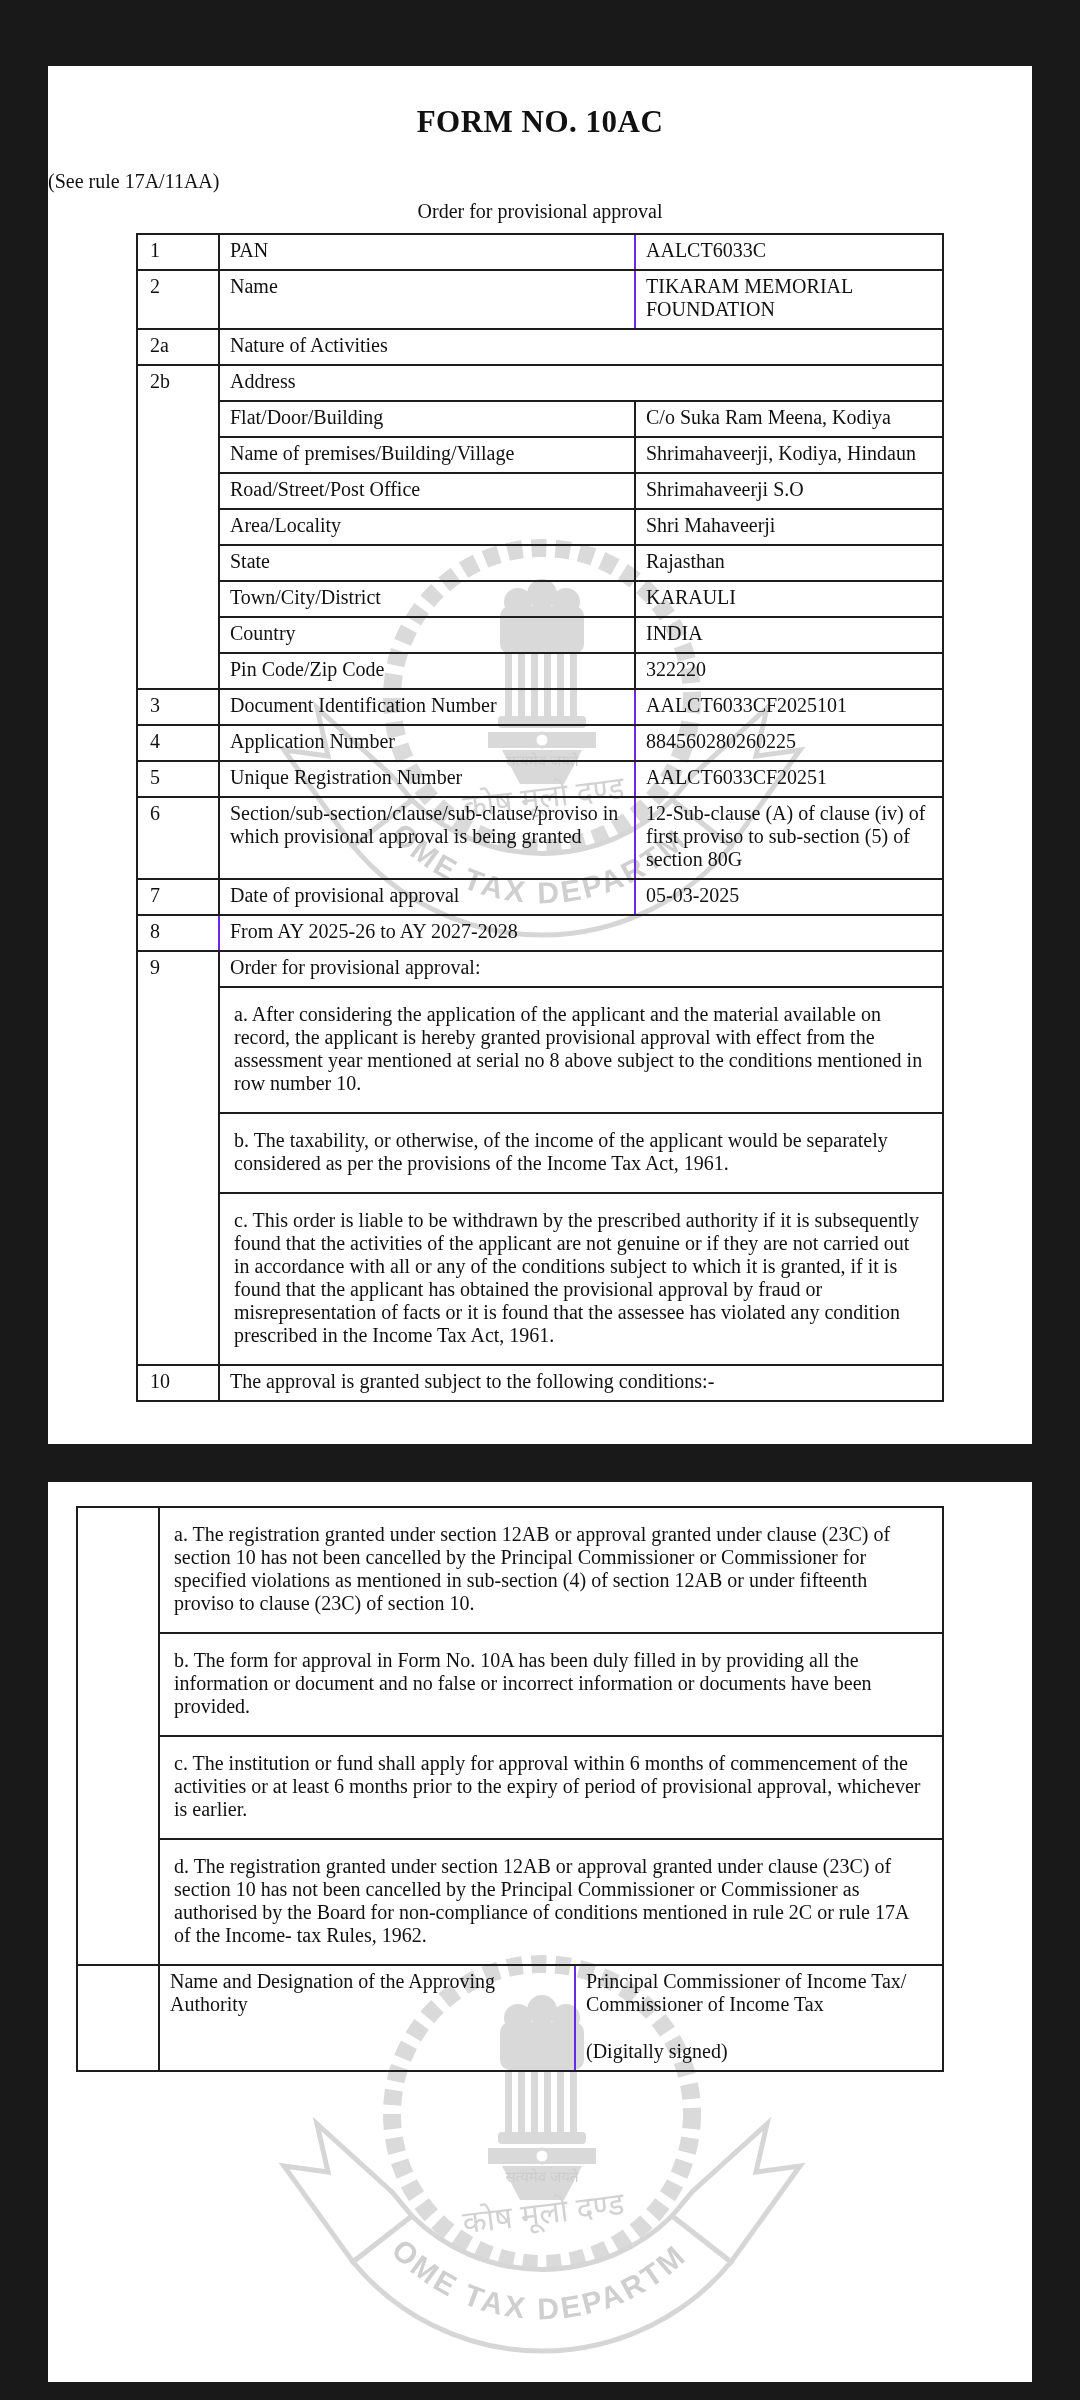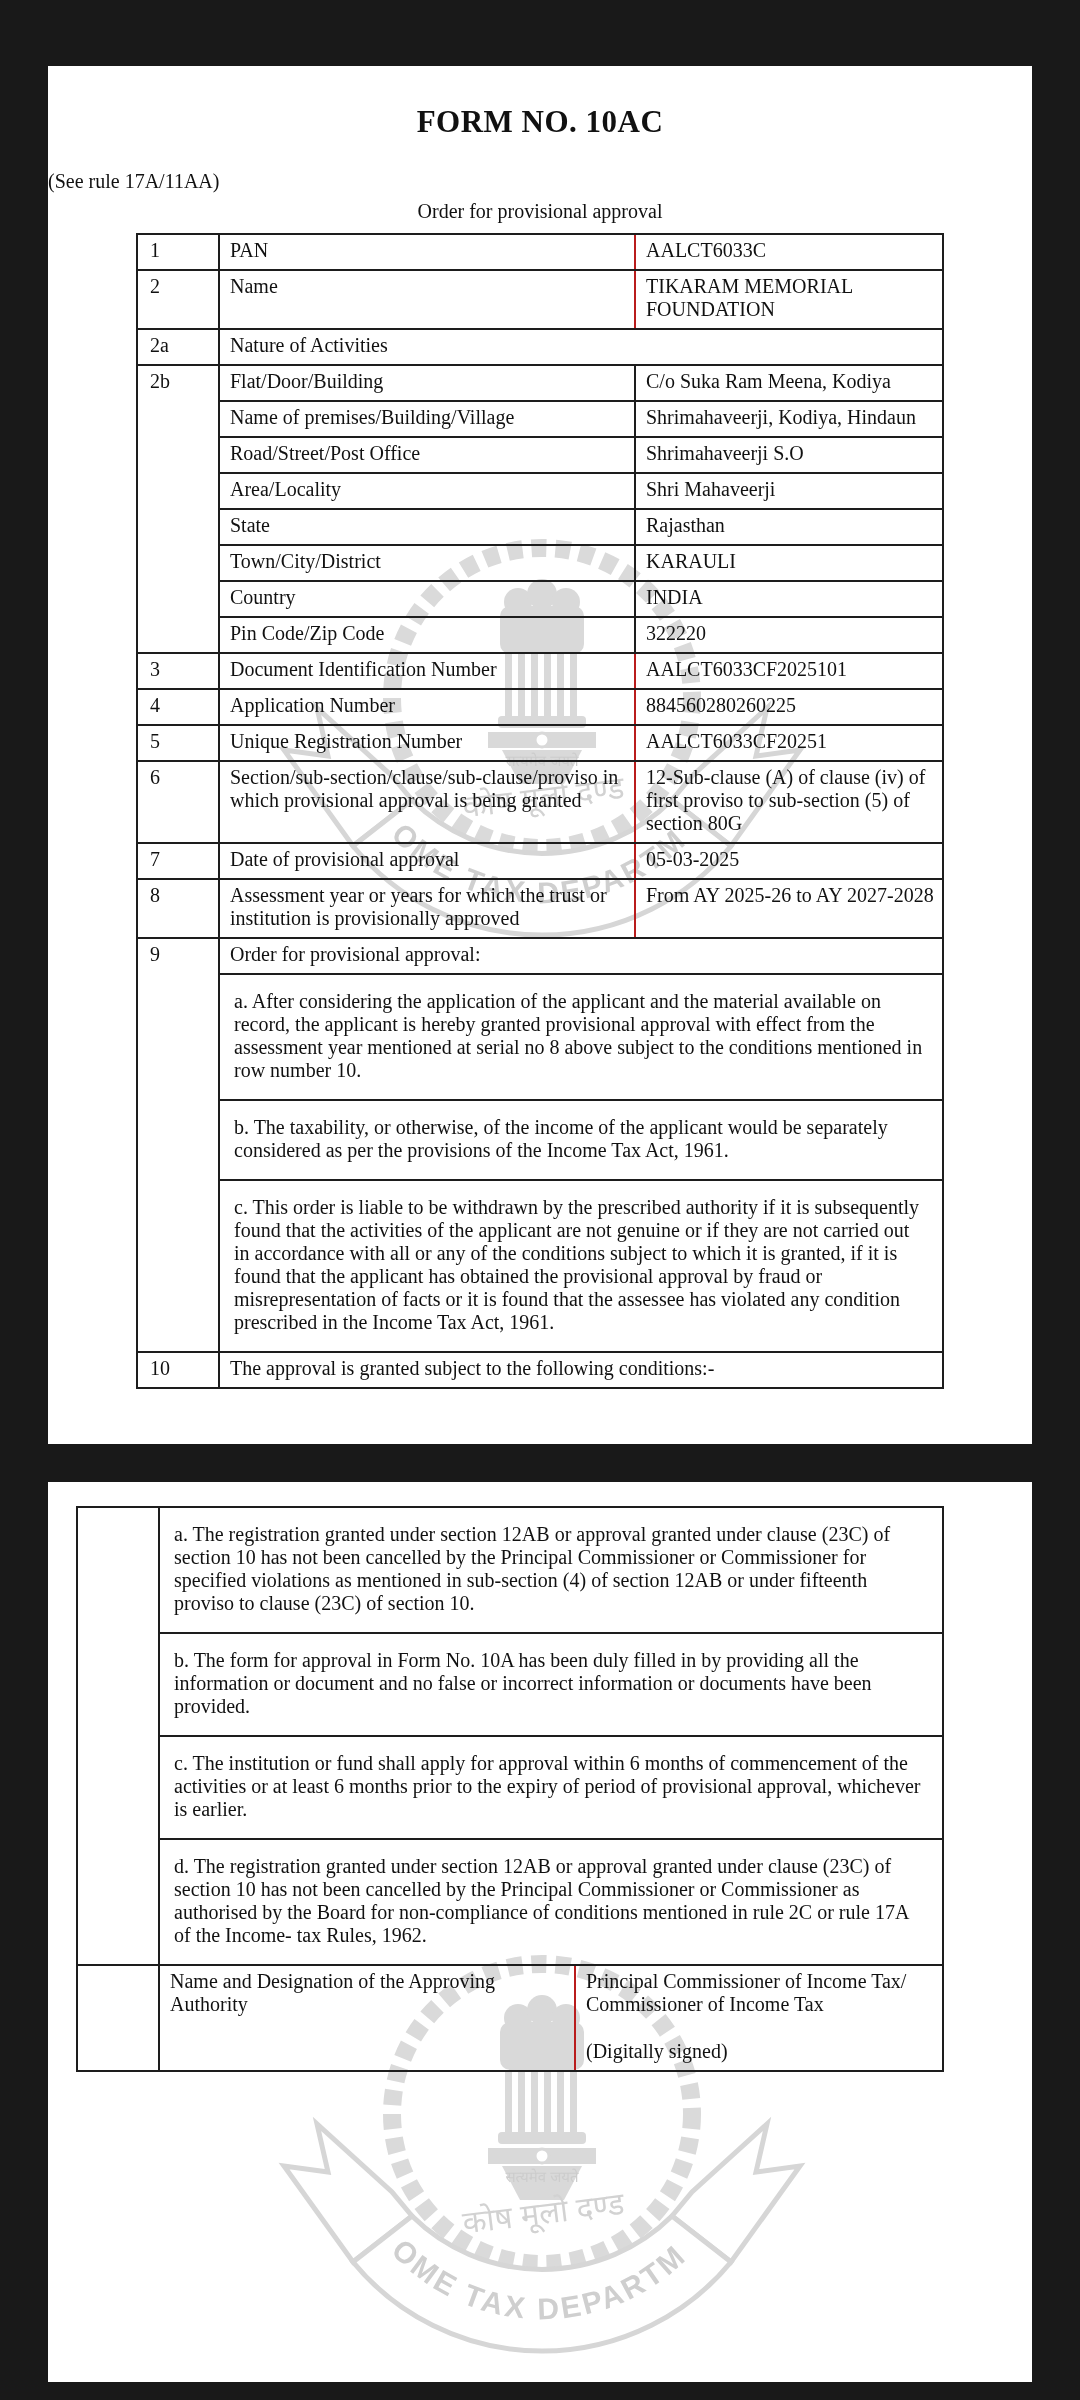--- a/index.html
+++ b/index.html
@@ -20,21 +20,21 @@
   .hd-title { text-align:center; font-weight:bold; font-size:31px; margin:38px 0 0 0; letter-spacing:.5px; }
   .hd-sub1  { text-align:left; font-size:20px; margin:30px 0 0 0; }
   .hd-sub2  { text-align:center; font-size:20px; margin:7px 0 10px 0; }
 
   .t { margin:0 88px; border:2px solid #1d1d1d; font-size:20px; line-height:23px; background:transparent; }
   .t2 { margin-top:24px;margin-left:28px; }
   .row { display:flex; border-top:2px solid #1d1d1d; align-items:stretch; }
   .row:first-child { border-top:0; }
   .cn { flex:0 0 80px; padding:4px 8px 7px 12px; box-sizing:border-box; }
   .cl { flex:0 0 416px; border-left:2px solid #1d1d1d; padding:4px 10px 7px 10px; box-sizing:border-box; }
-  .cv { flex:1 1 auto; border-left:2px solid #b91c1c; padding:4px 8px 7px 10px; box-sizing:border-box; min-width:0;font-family:Liberation Serif, serif; }
+  .cv { flex:1 1 auto; border-left:2px solid #6d28d9; padding:4px 8px 7px 10px; box-sizing:border-box; min-width:0;font-family:Liberation Serif, serif; }
   .sp { flex:1 1 auto; border-left:2px solid #1d1d1d; padding:4px 10px 7px 10px; box-sizing:border-box; min-width:0; }
   .bb { flex:1 1 auto; display:flex; flex-direction:column; border-left:2px solid #1d1d1d; min-width:0; }
   .brow { display:flex; border-top:2px solid #1d1d1d; align-items:stretch; }
   .bb .brow:first-child { border-top:0; }
   .bhead { flex:1; padding:4px 10px 7px 10px; box-sizing:border-box; }
   .bl { flex:0 0 414px; padding:4px 19px 7px 10px; box-sizing:border-box; }
   .bv { flex:1 1 auto; border-left:2px solid #1d1d1d; padding:4px 8px 7px 10px; box-sizing:border-box; min-width:0; }
   .para { flex:1; padding:15px 14px 17px 14px; box-sizing:border-box; }
   .signed { margin-top:24px; }
 
@@ -96,20 +96,23 @@
       </div>
       <div class="row">
         <div class="cn">2a</div>
         <div class="cl">Nature of Activities</div>
       </div>
 
       <div class="row">
         <div class="cn">2b</div>
         <div class="bb">
           <div class="brow">
+            <div class="bhead">Address</div>
+          </div>
+          <div class="brow">
             <div class="bl">Flat/Door/Building</div>
             <div class="bv">C/o Suka Ram Meena, Kodiya</div>
           </div>
           <div class="brow">
             <div class="bl">Name of premises/Building/Village</div>
             <div class="bv">Shrimahaveerji, Kodiya, Hindaun</div>
           </div>
           <div class="brow">
             <div class="bl">Road/Street/Post Office</div>
             <div class="bv">Shrimahaveerji S.O</div>
@@ -157,21 +160,20 @@
         <div class="cl">Section/sub-section/clause/sub-clause/proviso in which provisional approval is being granted</div>
         <div class="cv">12-Sub-clause (A) of clause (iv) of first proviso to sub-section (5) of section 80G</div>
       </div>
       <div class="row">
         <div class="cn">7</div>
         <div class="cl">Date of  provisional approval</div>
         <div class="cv">05-03-2025</div>
       </div>
       <div class="row">
         <div class="cn">8</div>
-        <div class="cl">Assessment year or years for which the trust or institution is provisionally approved</div>
         <div class="cv">From AY 2025-26 to AY 2027-2028</div>
       </div>
 
       <div class="row">
         <div class="cn">9</div>
         <div class="bb">
           <div class="brow">
             <div class="bhead">Order for provisional approval:</div>
           </div>
           <div class="brow">

